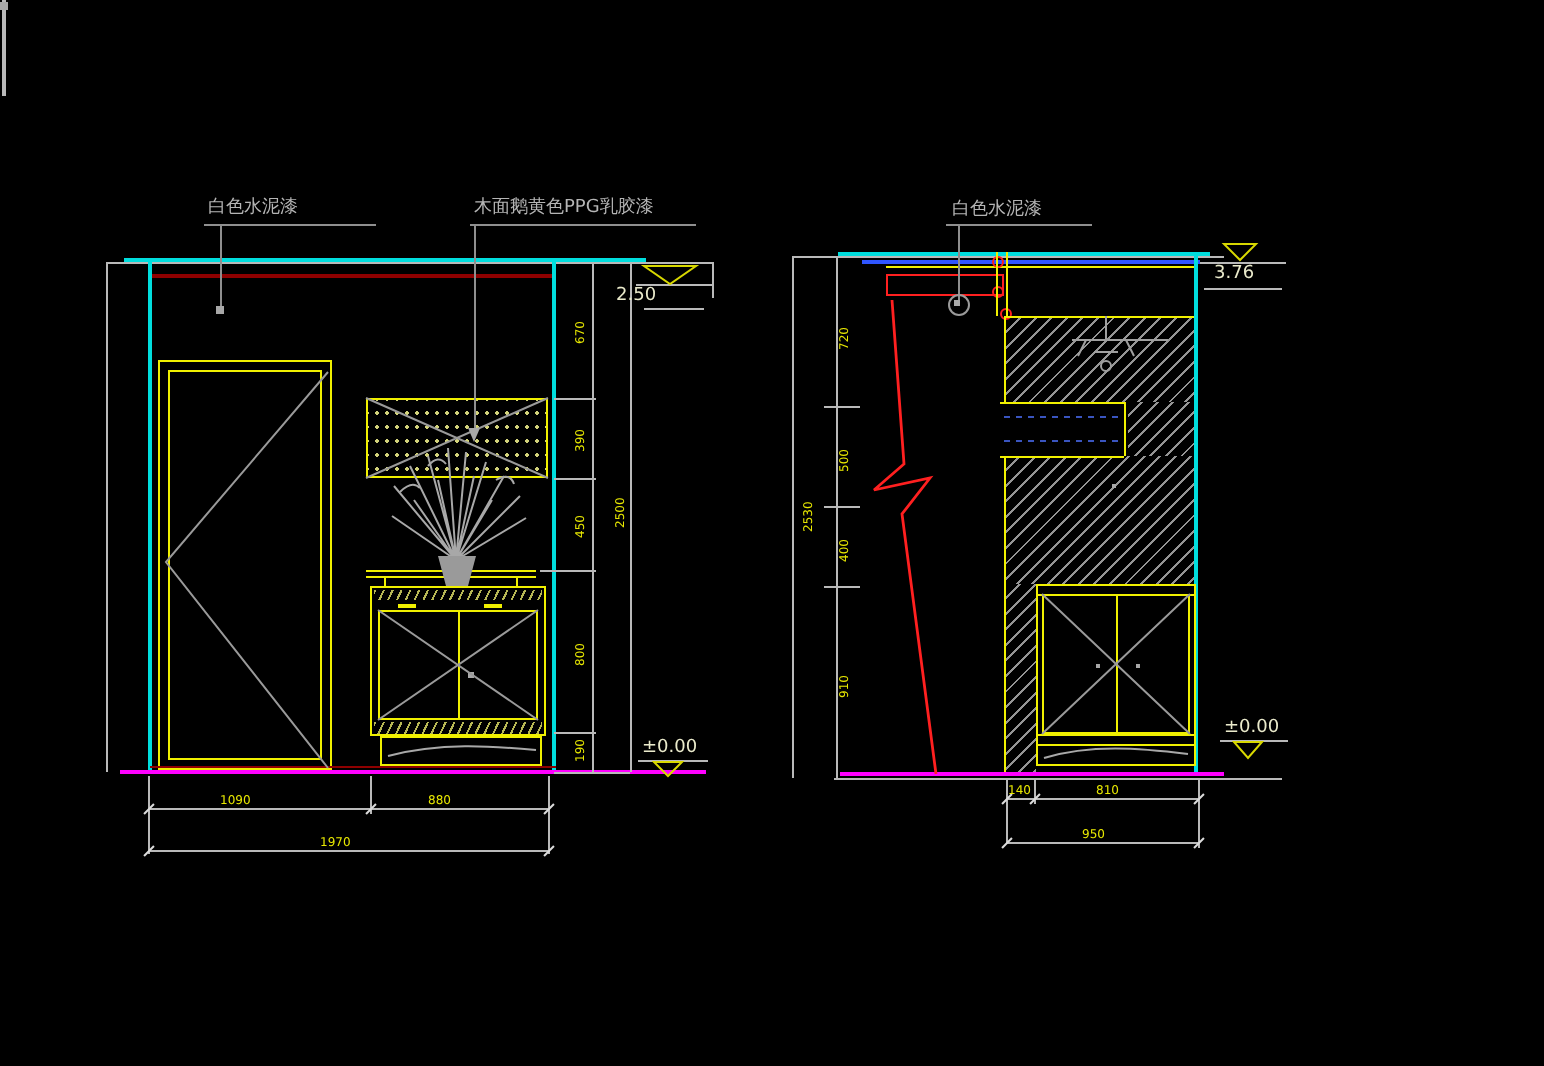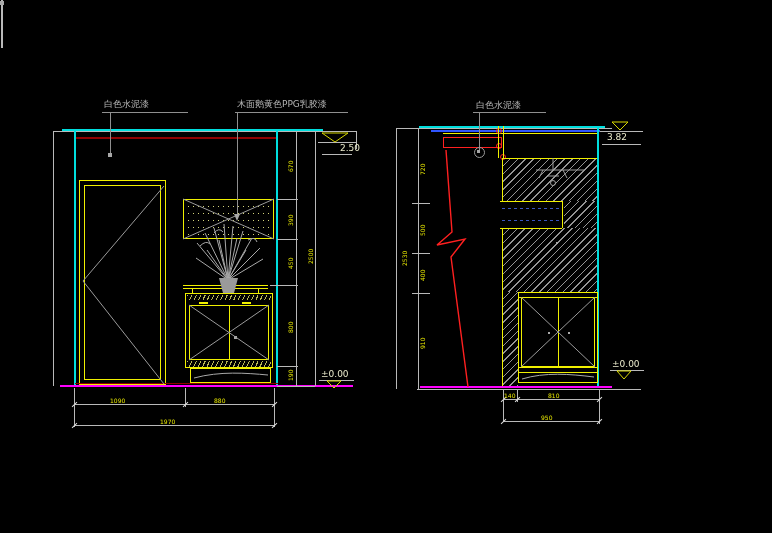--- a/index.html
+++ b/index.html
@@ -95,21 +95,21 @@
     <div class="h w" style="left:277px;top:366px;width:21px"></div>
     <div class="h w" style="left:277px;top:386px;width:38px"></div>
     <div class="dimv" style="left:288px;top:172px">670</div>
     <div class="dimv" style="left:288px;top:226px">390</div>
     <div class="dimv" style="left:288px;top:269px">450</div>
     <div class="dimv" style="left:288px;top:333px">800</div>
     <div class="dimv" style="left:288px;top:381px">190</div>
     <div class="dimv" style="left:308px;top:264px">2500</div>
 
     <div class="h w" style="left:318px;top:142px;width:38px"></div>
-    <div class="elev" style="left:340px;top:143px">2.50</div>
+    <div class="elev" style="left:308px;top:143px">2.50</div>
     <div class="h w" style="left:322px;top:154px;width:30px"></div>
 
     <div class="elev" style="left:321px;top:369px">±0.00</div>
     <div class="h w" style="left:319px;top:380px;width:35px"></div>
 
     <div class="lbl" style="left:104px;top:99px">白色水泥漆</div>
     <div class="h gy" style="left:102px;top:112px;width:86px"></div>
     <div class="v gy" style="left:110px;top:112px;height:42px"></div>
     <div class="dot" style="left:108px;top:153px;width:4px;height:4px"></div>
 
@@ -183,21 +183,21 @@
     <div class="tick" style="left:500px;top:399px"></div>
     <div class="tick" style="left:514px;top:399px"></div>
     <div class="tick" style="left:596px;top:399px"></div>
     <div class="tick" style="left:500px;top:421px"></div>
     <div class="tick" style="left:596px;top:421px"></div>
     <div class="dimt" style="left:504px;top:393px">140</div>
     <div class="dimt" style="left:548px;top:393px">810</div>
     <div class="dimt" style="left:541px;top:415px">950</div>
 
     <div class="h w" style="left:600px;top:131px;width:43px"></div>
-    <div class="elev" style="left:607px;top:132px">3.82</div>
+    <div class="elev" style="left:607px;top:132px">3.76</div>
     <div class="h w" style="left:602px;top:144px;width:39px"></div>
 
     <div class="elev" style="left:612px;top:359px">±0.00</div>
     <div class="h w" style="left:610px;top:370px;width:34px"></div>
 
     <div class="lbl" style="left:476px;top:100px">白色水泥漆</div>
     <div class="h gy" style="left:473px;top:112px;width:73px"></div>
     <div class="v gy" style="left:479px;top:112px;height:40px"></div>
     <div class="circ" style="left:474px;top:147px;width:9px;height:9px"></div>
     <div class="dot" style="left:477px;top:150px;width:3px;height:3px"></div>

